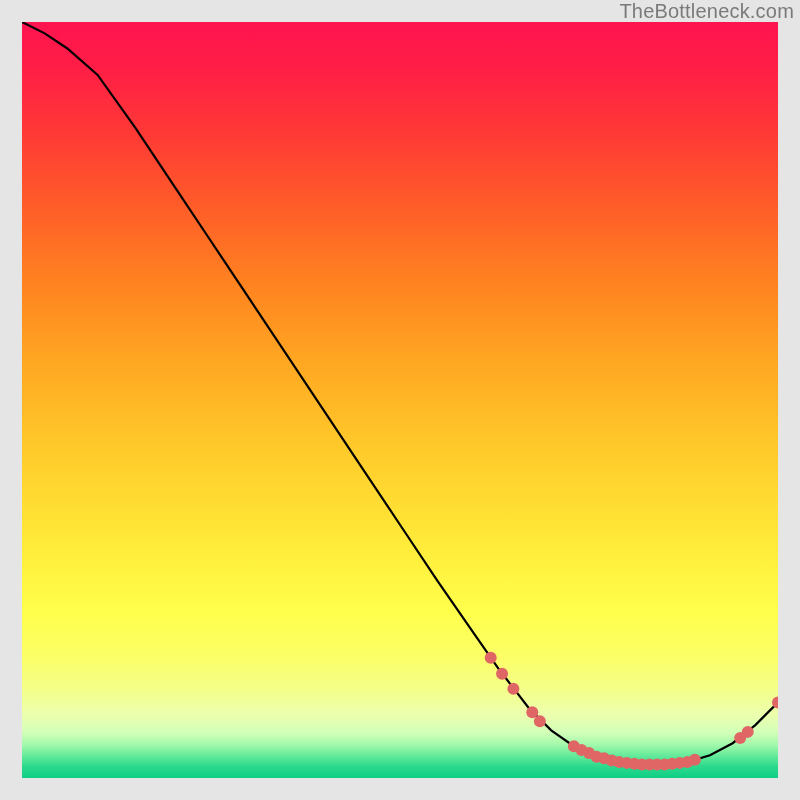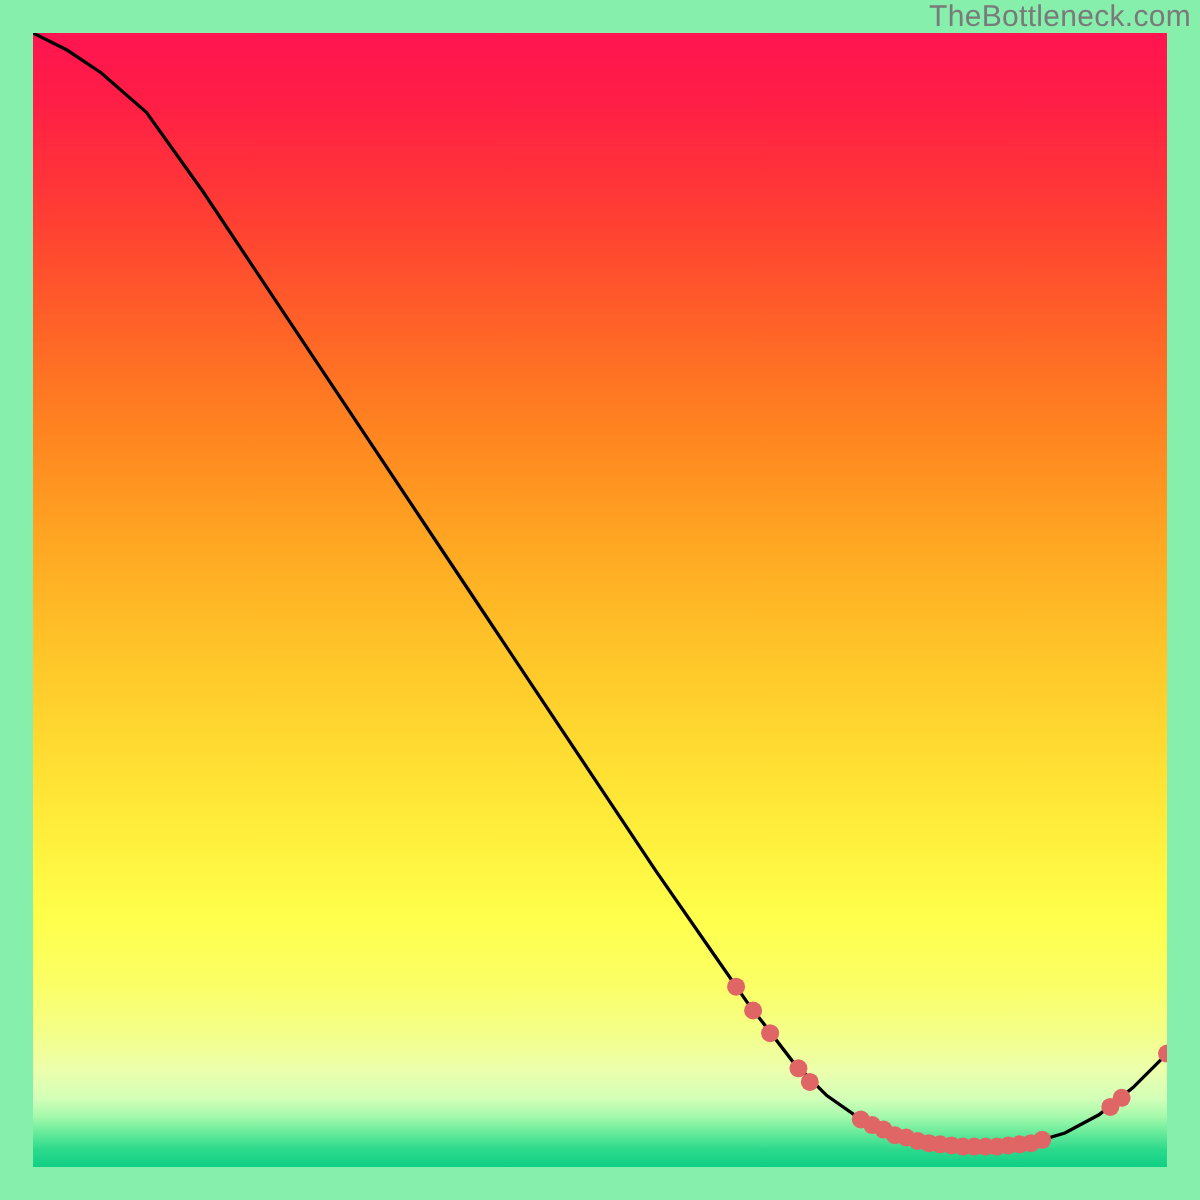--- a/index.html
+++ b/index.html
@@ -8,21 +8,21 @@
     width: 800px;
     height: 800px;
     background: #000;
     overflow: hidden;
     font-family: Arial, Helvetica, sans-serif;
   }
   .stage {
     position: relative;
     width: 800px;
     height: 800px;
-    background: #86efac;
+    background: #e5e5e5;
   }
   .plot {
     position: absolute;
     left: 22px;
     top: 22px;
     width: 756px;
     height: 756px;
   }
   .watermark {
     position: absolute;

